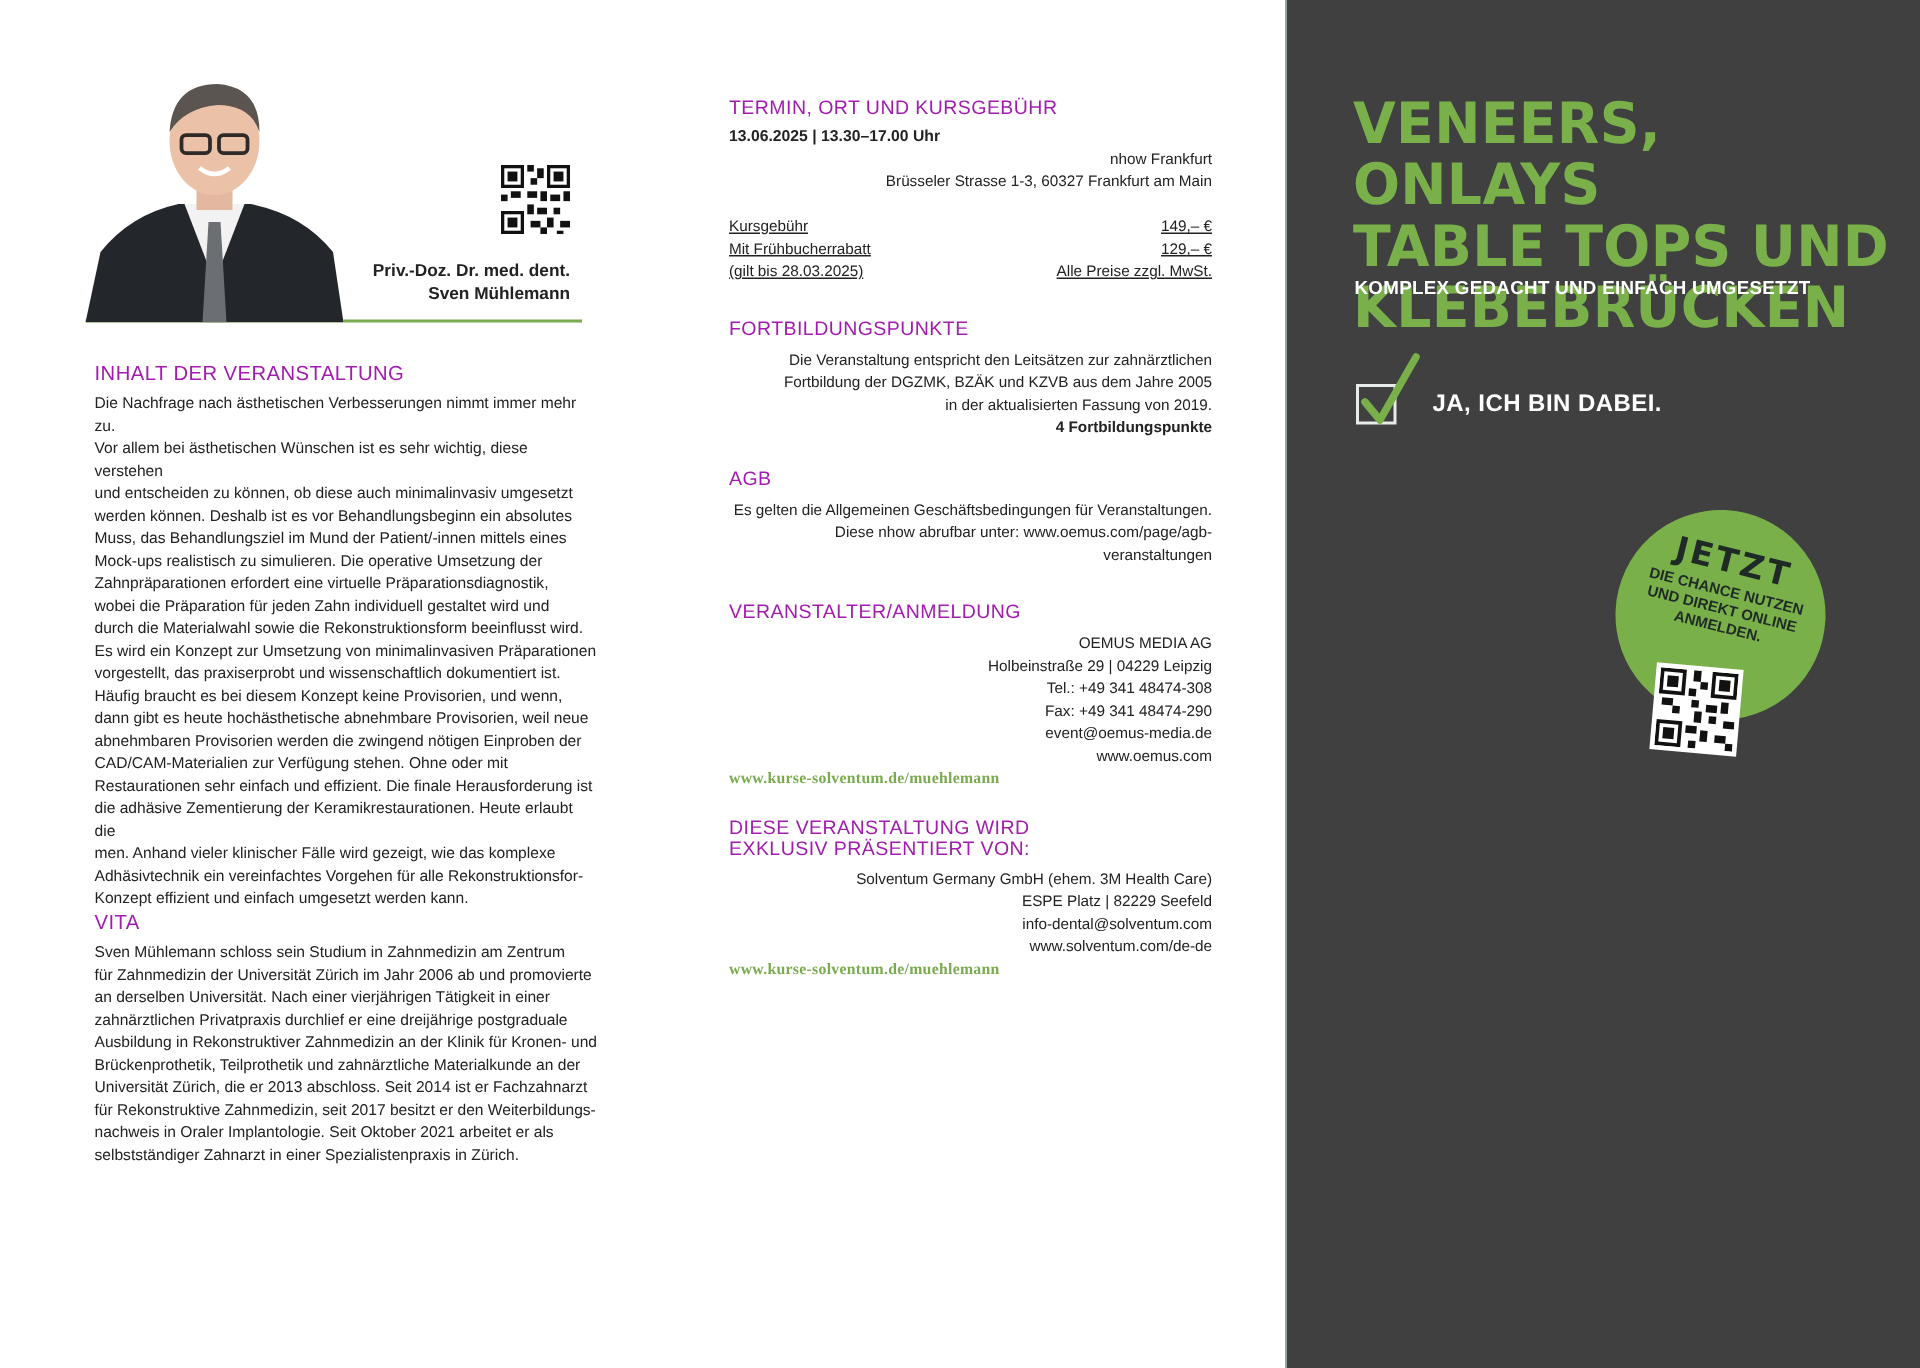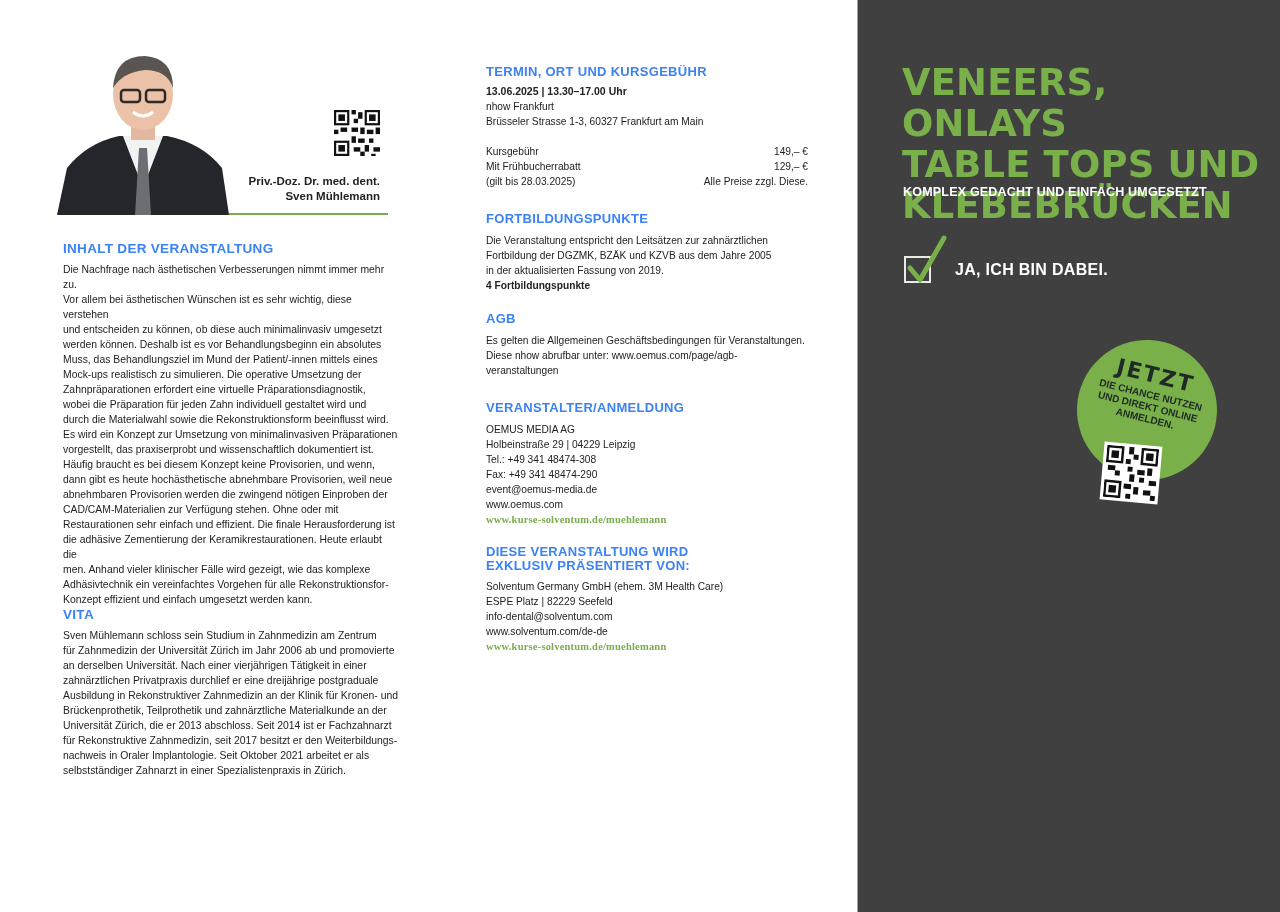--- a/index.html
+++ b/index.html
@@ -9,35 +9,35 @@
     .page { position: absolute; inset: 0; }
 
     
     .col-left { position: absolute; left: 63px; top: 40px; width: 335px; }
     .speaker { position: relative; height: 175px; border-bottom: 2px solid #7aab4e; margin-left: -6px; width: 331px; }
     .photo { position: absolute; left: 0; top: 8px; width: 172px; height: 167px; overflow: hidden; }
     .photo svg { width: 100%; height: 100%; display: block; }
     .qr-small { position: absolute; left: 277px; top: 70px; width: 46px; height: 46px; }
     .speaker-name { position: absolute; right: 8px; top: 134px; text-align: right; font-weight: bold; font-size: 11.5px; line-height: 15px; color: #222; }
 
-    .heading { color: #3b82f6; font-weight: bold; font-size: 13.5px; letter-spacing: 0.3px; text-transform: uppercase; line-height: 16px; }
+    .heading { color: #a21caf; font-weight: normal; font-size: 13.5px; letter-spacing: 0.3px; text-transform: uppercase; line-height: 16px; }
     .body-text { font-size: 10.4px; line-height: 15px; color: #222; }
 
     .sec-inhalt { margin-top: 26px; }
     .sec-inhalt .body-text { margin-top: 5px; }
     .sec-vita { }
     .sec-vita .body-text { margin-top: 5px; }
 
     
     .col-mid { position: absolute; left: 486px; top: 64px; width: 322px; }
     .col-mid .heading { font-size: 13px; }
     .date-line { font-weight: bold; font-size: 10.5px; line-height: 15px; margin-top: 4px; }
-    .mid-text { font-size: 10.2px; line-height: 15px; }
+    .mid-text { font-size: 10.2px; line-height: 15px; text-align: right; }
     .fee-table { margin-top: 15px; width: 100%; }
-    .fee-row { display: flex; justify-content: space-between; font-size: 10.2px; line-height: 15px; }
+    .fee-row { display: flex; justify-content: space-between; font-size: 10.2px; line-height: 15px; text-decoration: underline; }
     .mid-section { margin-top: 18px; }
     .mid-section .heading { margin-bottom: 6px; }
     .bold-line { font-weight: bold; }
     .green-link { color: #7aab4e; font-weight: bold; font-size: 10.5px; line-height: 15px; letter-spacing: 0.2px; font-family: Liberation Serif, serif; }
 
     
     .panel { position: absolute; left: 857px; top: 0; width: 423px; height: 912px; background: #404040; border-left: 1px solid #8fa79a; }
     .title { position: absolute; left: 44px; top: 62px; color: #79b04a; font-weight: 900; font-size: 38px; line-height: 41px; letter-spacing: 0.2px; text-transform: uppercase; font-family: "DejaVu Sans", sans-serif; transform: scaleX(0.97); transform-origin: left top; }
     .subtitle { position: absolute; left: 45px; top: 185px; color: #ffffff; font-weight: bold; font-size: 12.5px; letter-spacing: 0.2px; }
     .checkbox-row { position: absolute; left: 46px; top: 256px; display: flex; align-items: center; }
@@ -165,21 +165,21 @@
         <div class="fee-row">
           <span>Kursgebühr</span>
           <span>149,– €</span>
         </div>
         <div class="fee-row">
           <span>Mit Frühbucherrabatt</span>
           <span>129,– €</span>
         </div>
         <div class="fee-row">
           <span>(gilt bis 28.03.2025)</span>
-          <span>Alle Preise zzgl. Diese.</span>
+          <span>Alle Preise zzgl. MwSt.</span>
         </div>
       </div>
     </div>
 
     <div class="mid-section" style="margin-top:22px;">
       <div class="heading">FORTBILDUNGSPUNKTE</div>
       <div class="mid-text">Die Veranstaltung entspricht den Leitsätzen zur zahnärztlichen</div>
       <div class="mid-text">Fortbildung der DGZMK, BZÄK und KZVB aus dem Jahre 2005</div>
       <div class="mid-text">in der aktualisierten Fassung von 2019.</div>
       <div class="mid-text bold-line">4 Fortbildungspunkte</div>

